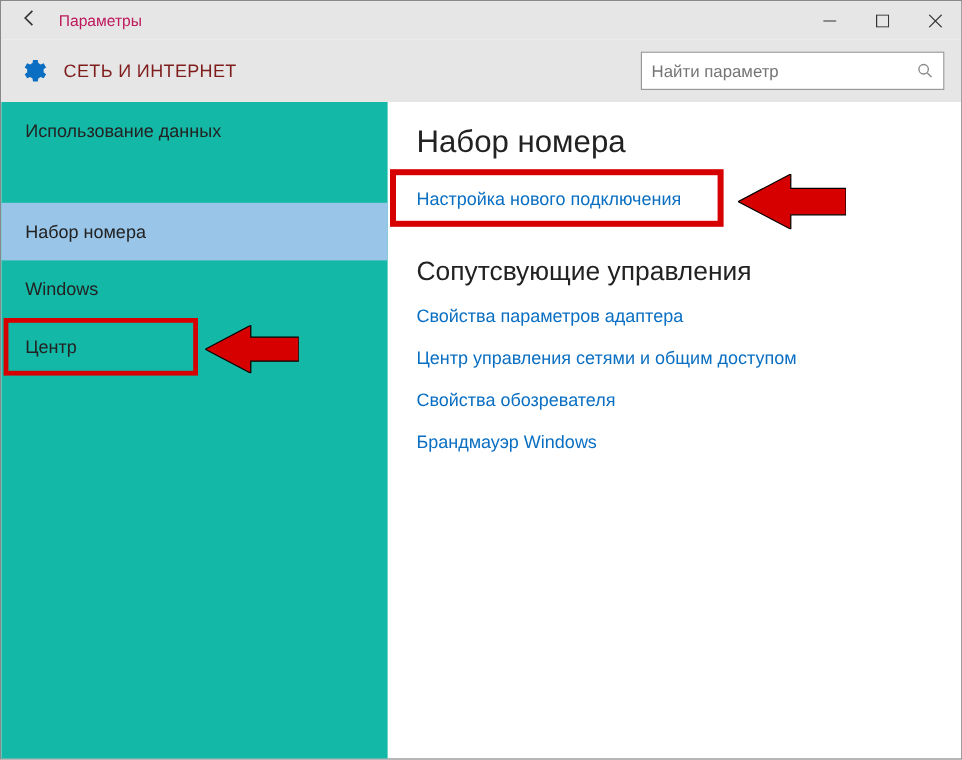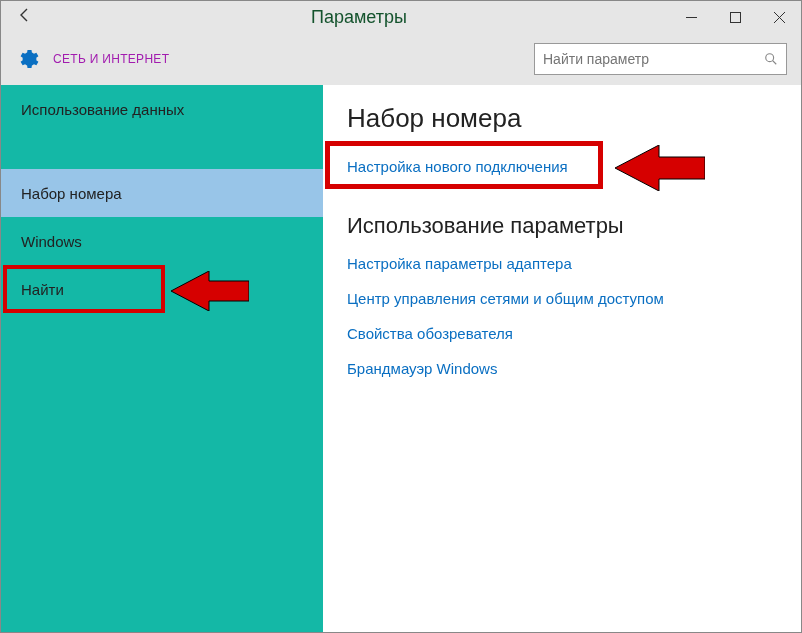--- a/index.html
+++ b/index.html
@@ -1,29 +1,29 @@
 <!DOCTYPE html>
 <html><head>
 <meta charset="utf-8">
 <style>
 * { margin: 0; padding: 0; box-sizing: border-box; font-family: "Segoe UI", Tahoma, sans-serif; }
 body { width: 802px; height: 633px; background: #fff; border: 1px solid #888; overflow: hidden; }
 
 
 .title-bar { height: 32px; background: #e6e6e6; display: flex; align-items: center; padding: 0 0 0 8px; }
 .title-bar .back { width: 32px; text-align: center; font-size: 18px; cursor: pointer; }
-.title-bar .title { flex: 1; padding-left: 8px; font-size: 18px; color: #14532d; text-align: center; }
+.title-bar .title { flex: 1; padding-left: 8px; font-size: 13px; color: #be185d; }
 .title-bar .win-controls { display: flex; }
 .title-bar .win-btn { width: 44px; height: 32px; display: flex; align-items: center; justify-content: center; cursor: pointer; }
 .title-bar .win-btn svg { width: 11px; height: 11px; }
 
 
 .header-row { height: 52px; background: #e6e6e6; display: flex; align-items: center; padding: 0 14px 0 14px; }
 .gear { width: 24px; height: 24px; color: #0a6fc2; }
-.page-heading { font-size: 12px; letter-spacing: 0.3px; color: #a21caf; margin-left: 14px; flex: 1; }
+.page-heading { font-size: 15px; letter-spacing: 0.3px; color: #7f1d1d; margin-left: 14px; flex: 1; }
 .search-wrap { width: 253px; height: 32px; background: #fff; border: 1px solid #999; display: flex; align-items: center; padding: 0 8px; }
 .search-wrap input { flex: 1; border: none; outline: none; font-size: 14px; color: #555; background: transparent; }
 .search-wrap .sicon { width: 14px; height: 14px; color: #888; }
 
 
 .body { display: flex; height: calc(633px - 84px); }
 .sidebar { width: 322px; background: #14b8a6; position: relative; }
 .nav-item { height: 48px; display: flex; align-items: center; padding: 0 20px; font-size: 15px; color: #222; cursor: pointer; position: relative; }
 .nav-item.active { background: #98c5e8; }
 
@@ -93,35 +93,35 @@
         <span>Использование данных</span>
       </div>
     <div style="height:36px"></div>
     <div class="nav-item active">
         <span>Набор номера</span>
       </div>
     <div class="nav-item">
         <span>Windows</span>
       </div>
     <div class="nav-item">
-        <span>Найти</span>
+        <span>Центр</span>
       </div>
 
     <div class="red-box-nav"></div>
     <svg class="arrow-nav arrow-svg" width="78" height="40" viewBox="0 0 78 40">
       <polygon points="78,10 78,30 38,30 38,40 0,20 38,0 38,10" fill="#d60000" stroke="#000" stroke-width="1"></polygon>
     </svg>
   </div>
 
   <div class="main">
     <h1>Набор номера</h1>
     <a class="link">Настройка нового подключения</a>
 
-    <h2>Использование параметры</h2>
-    <a class="link">Настройка параметры адаптера</a>
+    <h2>Сопутсвующие управления</h2>
+    <a class="link">Свойства параметров адаптера</a>
     <a class="link">Центр управления сетями и общим доступом</a>
     <a class="link">Свойства обозревателя</a>
     <a class="link">Брандмауэр Windows</a>
 
     <div class="red-box-main"></div>
     <svg class="arrow-main arrow-svg" width="90" height="46" viewBox="0 0 90 46">
       <polygon points="90,12 90,34 44,34 44,46 0,23 44,0 44,12" fill="#d60000" stroke="#000" stroke-width="1"></polygon>
     </svg>
   </div>
 </div>

